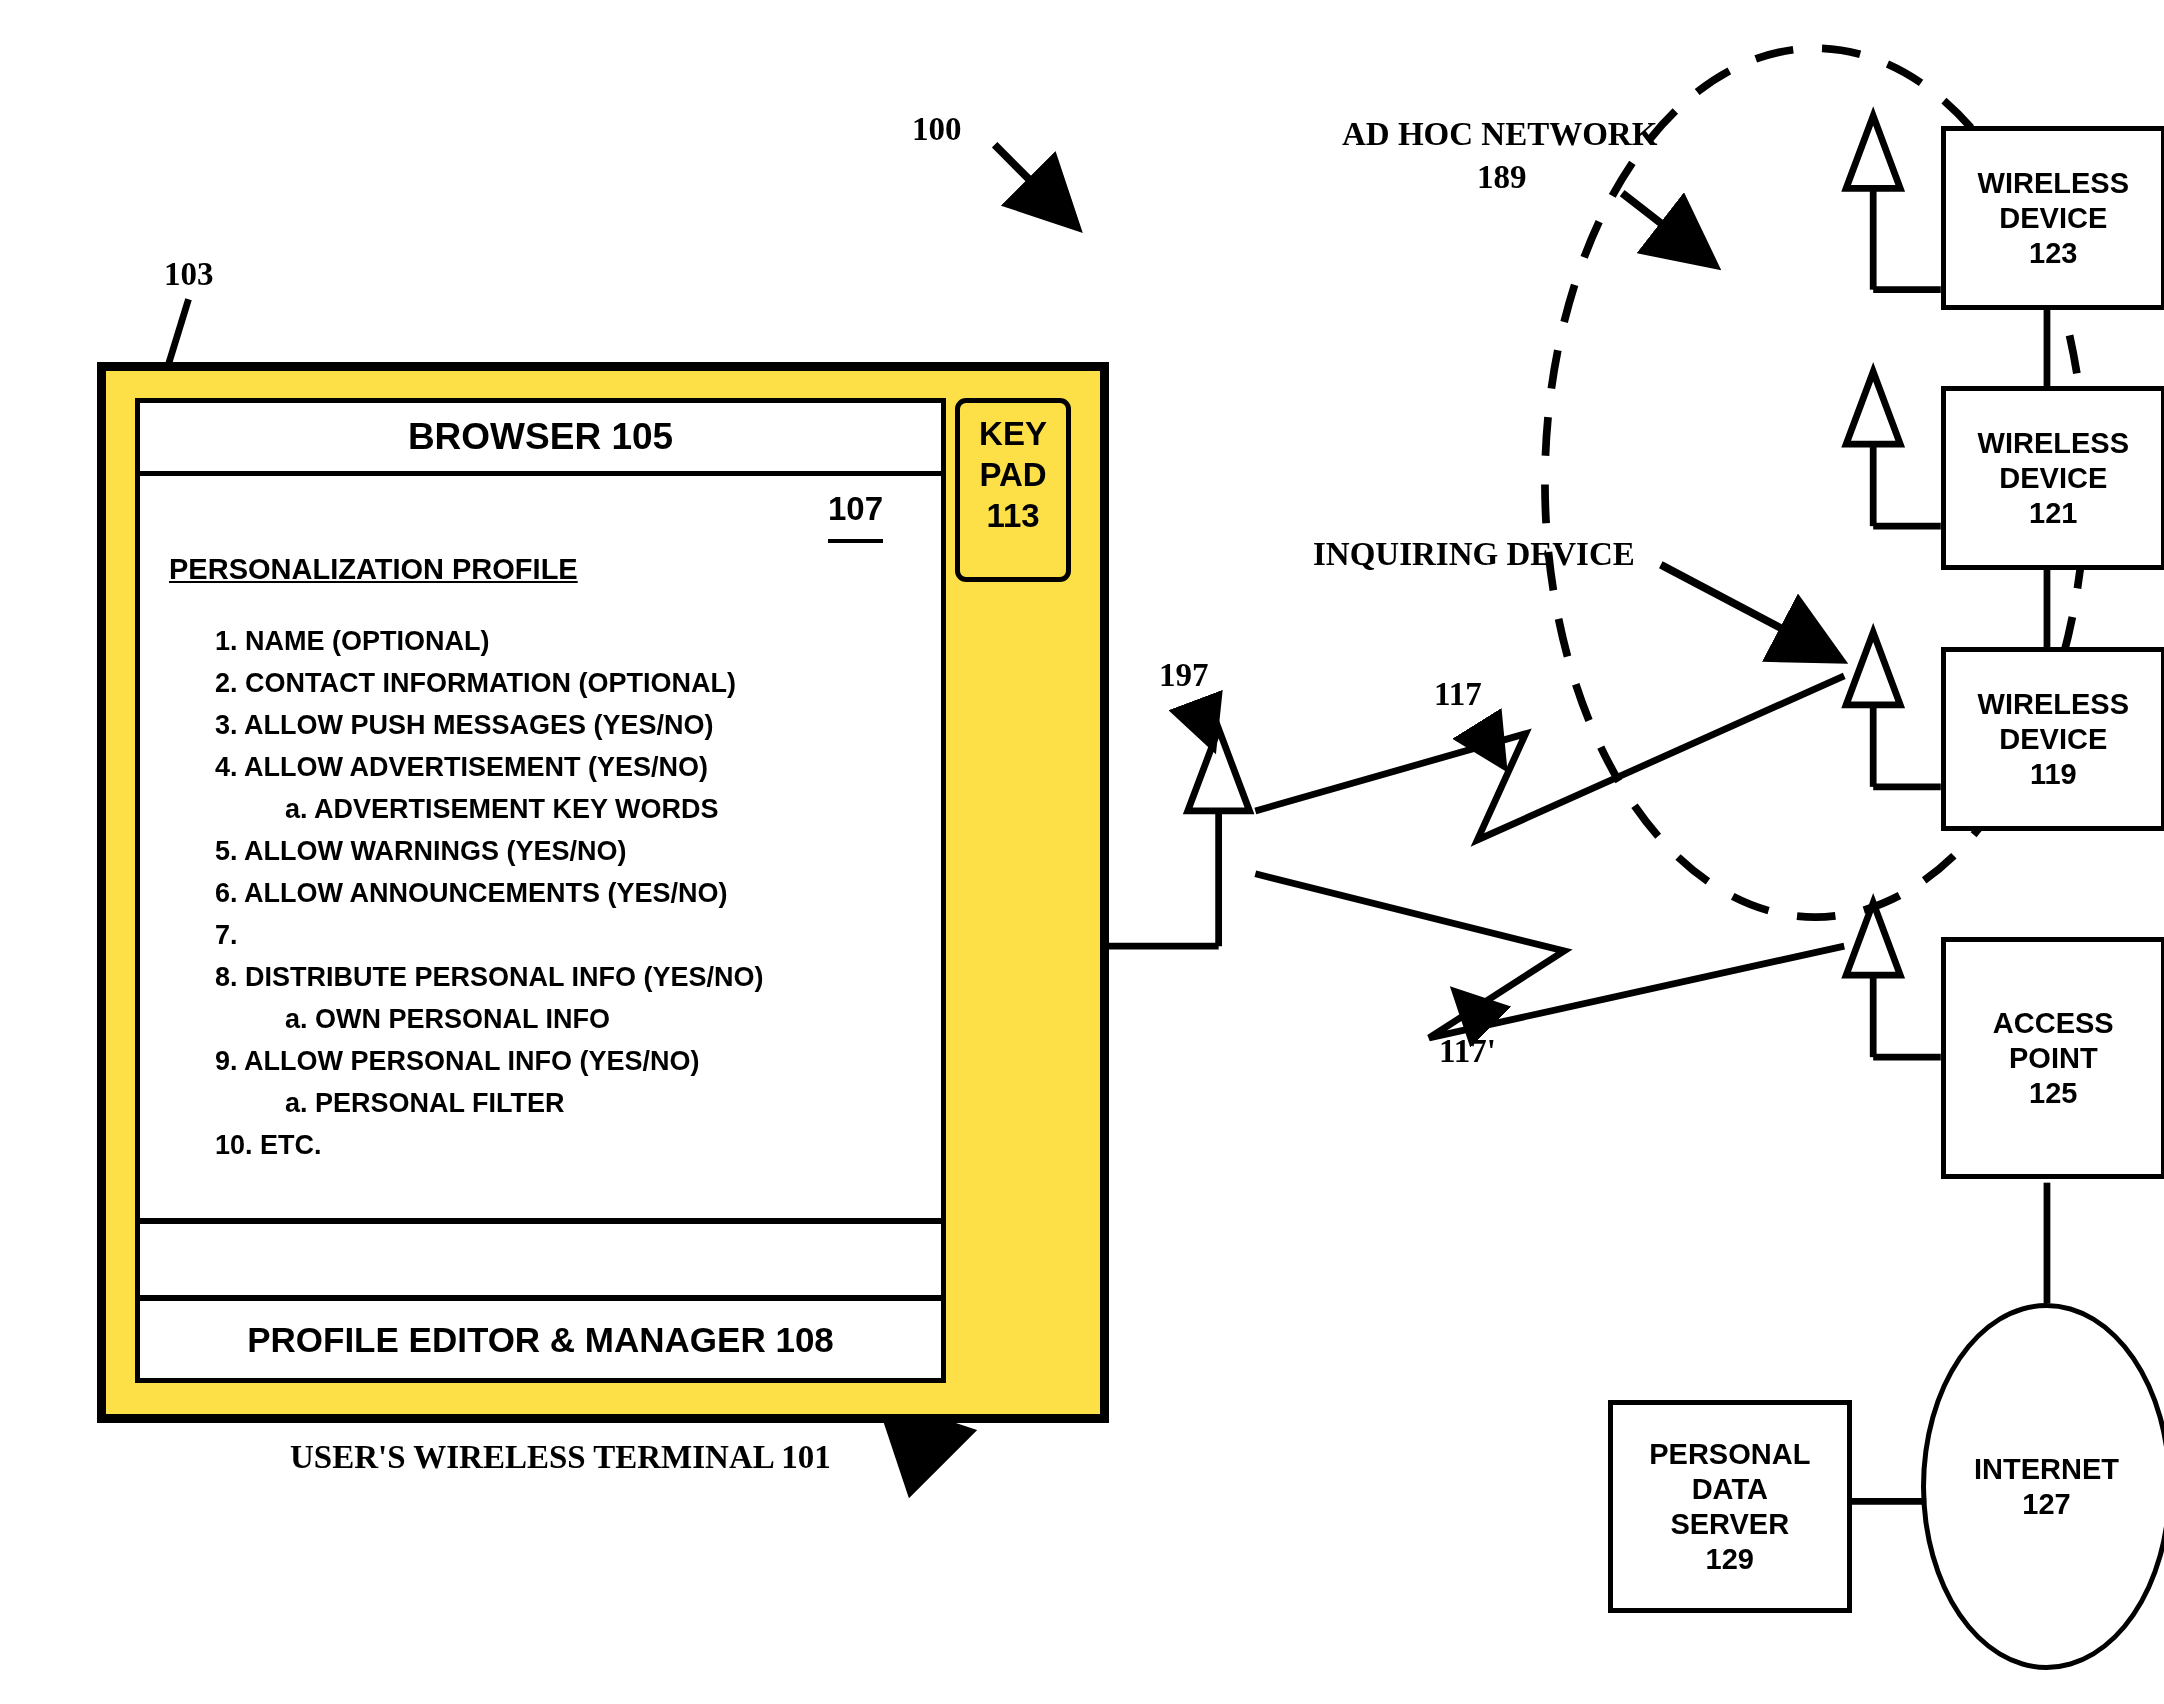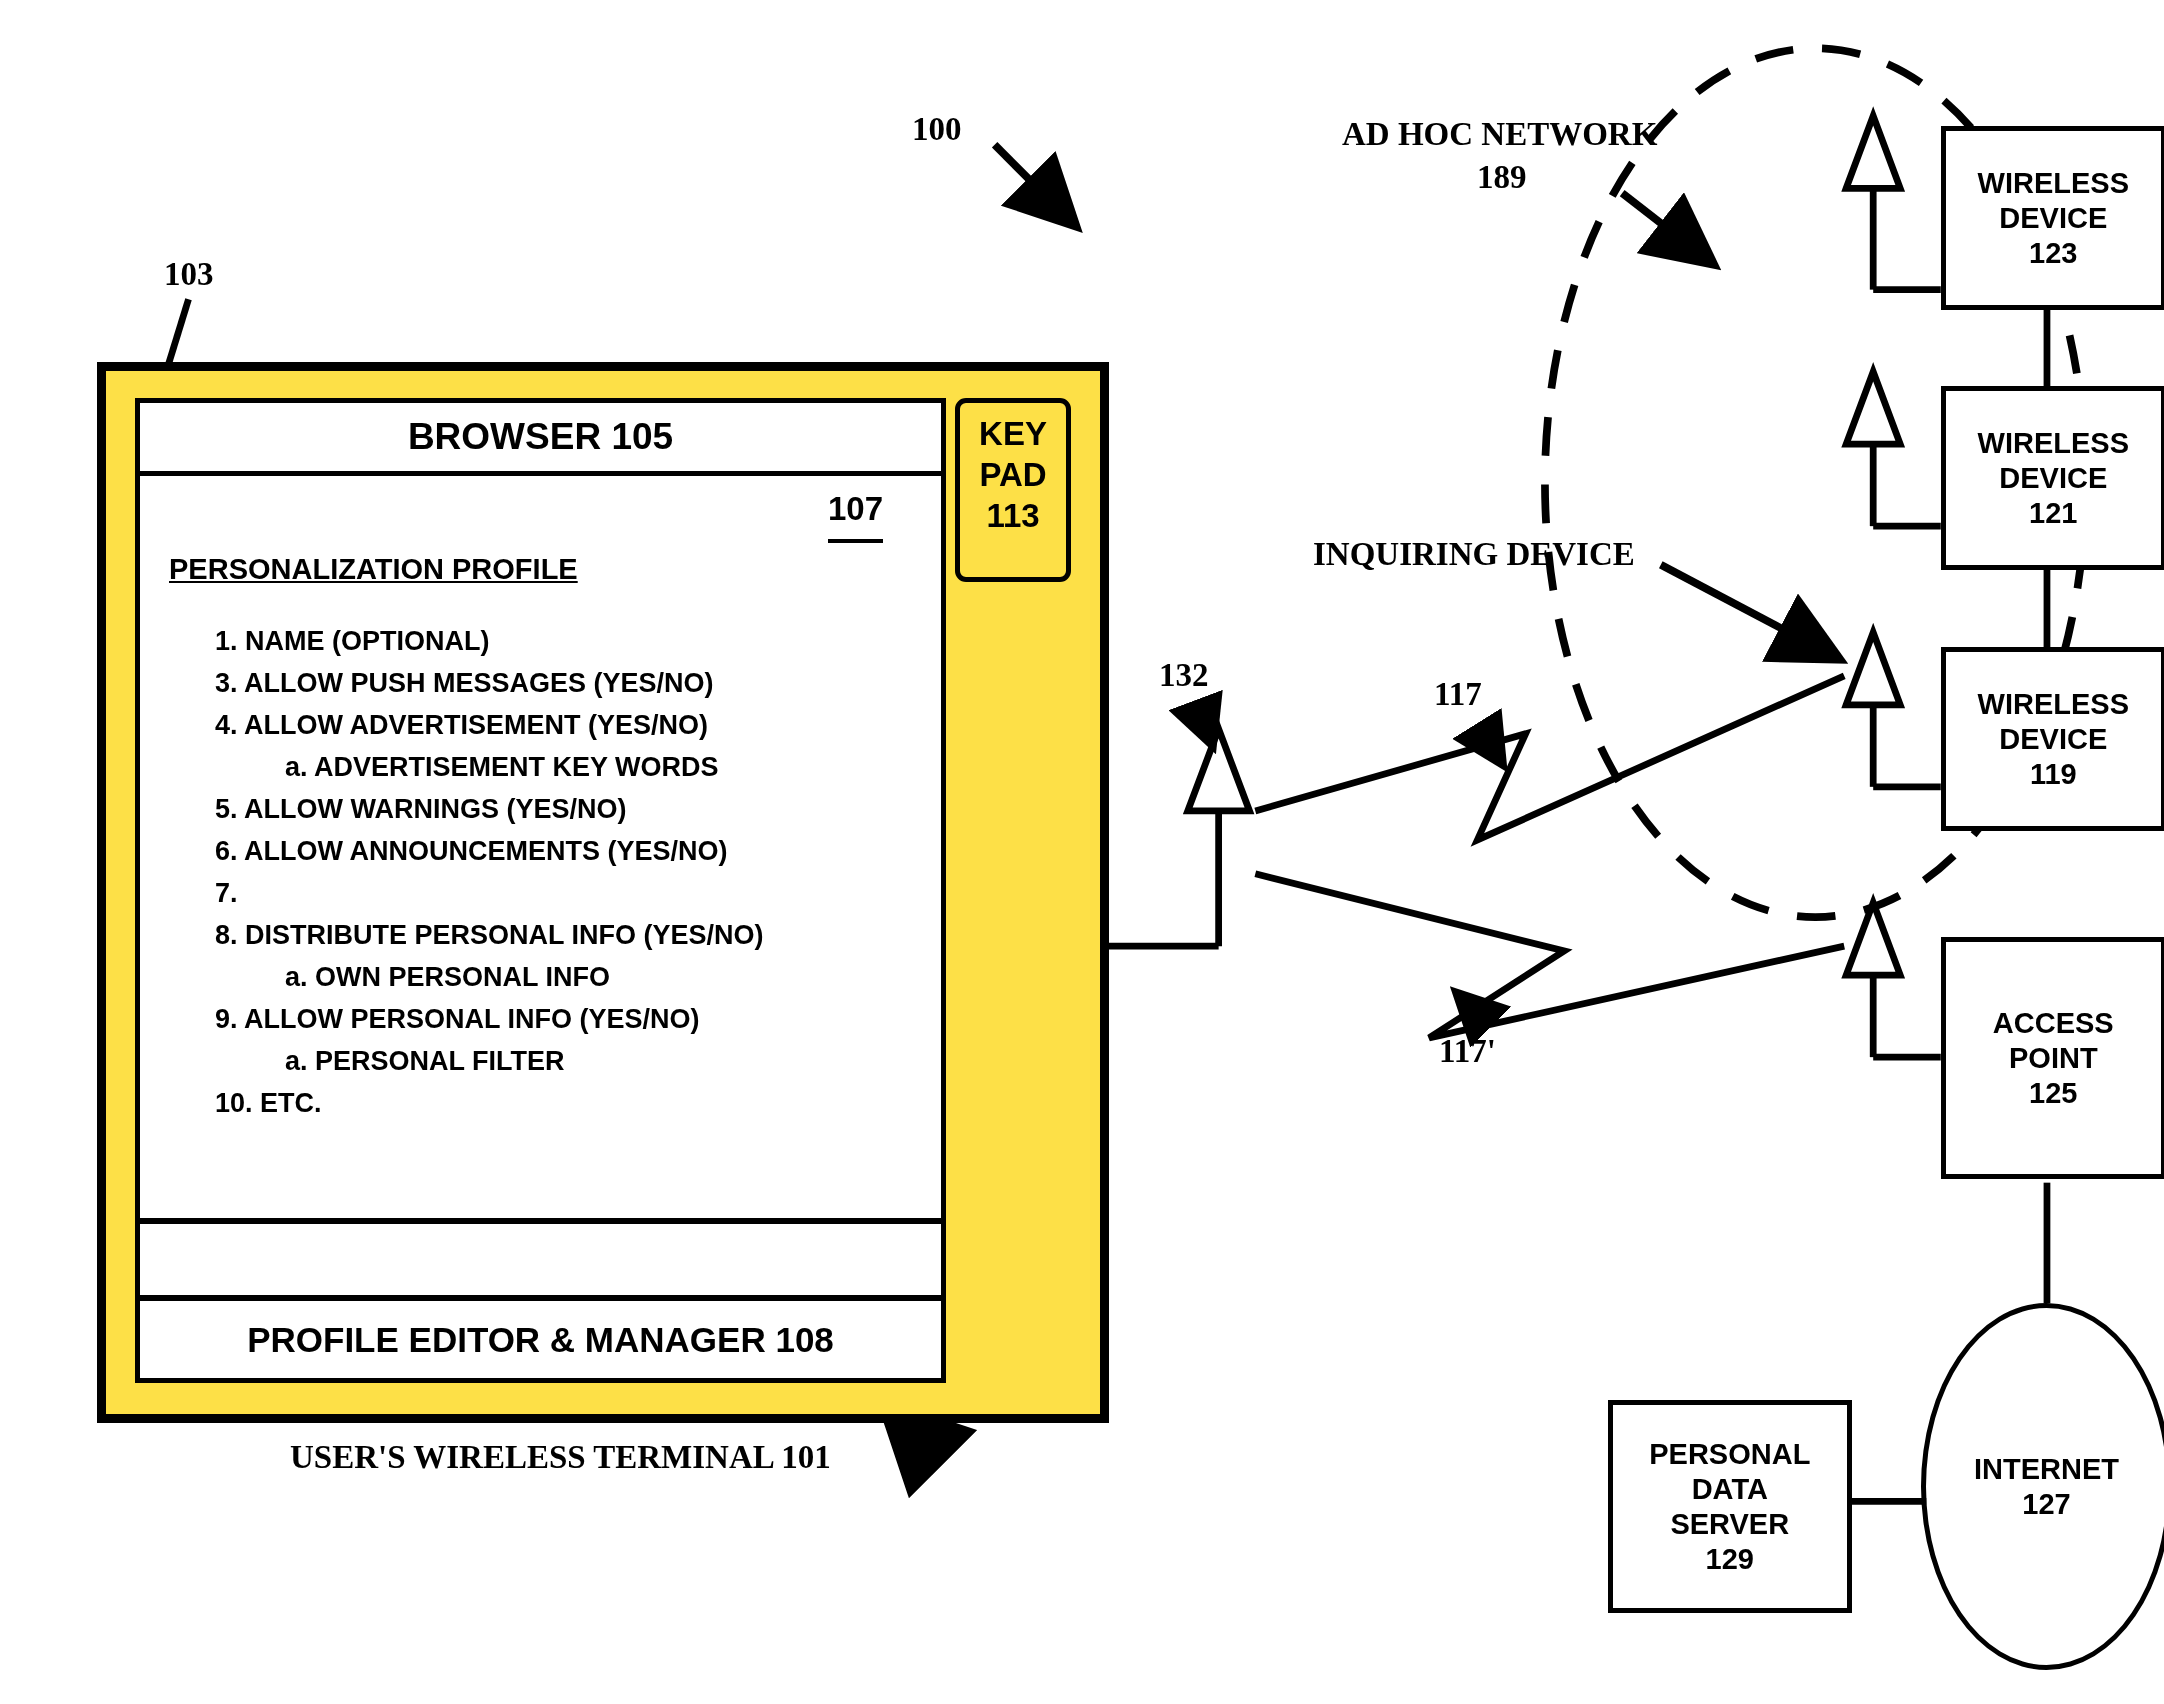--- a/index.html
+++ b/index.html
@@ -189,36 +189,37 @@
     <line x1="2120" y1="1225" x2="2120" y2="1350" stroke="#000" stroke-width="7"></line>
 
     <line x1="1895" y1="1555" x2="1995" y2="1555" stroke="#000" stroke-width="7"></line>
 
   </svg>
 
   <div class="abs label" style="left:912px; top:111px;">100</div>
   <div class="abs label" style="left:164px; top:256px;">103</div>
   <div class="abs label" style="left:1342px; top:116px; text-align:center;">AD HOC NETWORK</div>
   <div class="abs label" style="left:1477px; top:159px;">189</div>
-  <div class="abs label" style="left:1159px; top:657px;">132</div>
+  <div class="abs label" style="left:1159px; top:657px;">197</div>
   <div class="abs label" style="left:1434px; top:676px;">117</div>
   <div class="abs label" style="left:1439px; top:1033px;">117'</div>
   <div class="abs label" style="left:1313px; top:536px;">INQUIRING DEVICE</div>
 
   <div class="abs terminal-outer" style="left:97px; top:362px; width:994px; height:1043px;">
 
     <div class="browser-box" style="left:29px; top:27px; width:801px; height:975px;">
       <div class="browser-header">BROWSER 105</div>
 
       <div class="ref107" style="right:58px; top:87px;">107</div>
 
       <div class="browser-content">
         <div style="margin-top:58px;text-decoration:underline;">PERSONALIZATION PROFILE</div>
         <div class="profile-list" id="profile-list">
             <div class="indent1">1. NAME (OPTIONAL)</div>
+            <div class="indent1">2. CONTACT INFORMATION (OPTIONAL)</div>
             <div class="indent1">3. ALLOW PUSH MESSAGES (YES/NO)</div>
             <div class="indent1">4. ALLOW ADVERTISEMENT (YES/NO)</div>
             <div class="indent2">a. ADVERTISEMENT KEY WORDS</div>
             <div class="indent1">5. ALLOW WARNINGS (YES/NO)</div>
             <div class="indent1">6. ALLOW ANNOUNCEMENTS (YES/NO)</div>
             <div class="indent1">7.</div>
             <div class="indent1">8. DISTRIBUTE PERSONAL INFO (YES/NO)</div>
             <div class="indent2">a. OWN PERSONAL INFO</div>
             <div class="indent1">9. ALLOW PERSONAL INFO (YES/NO)</div>
             <div class="indent2">a. PERSONAL FILTER</div>

